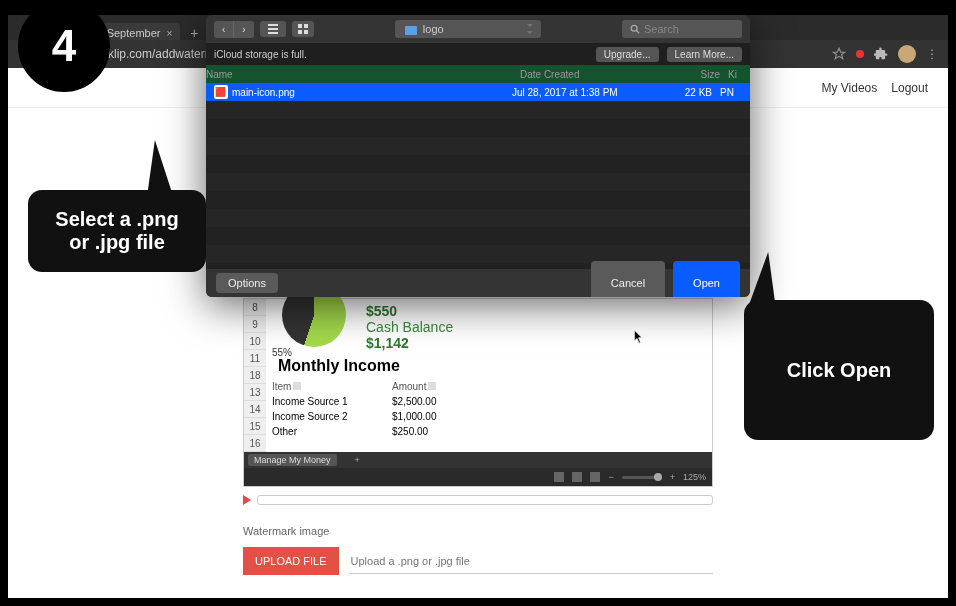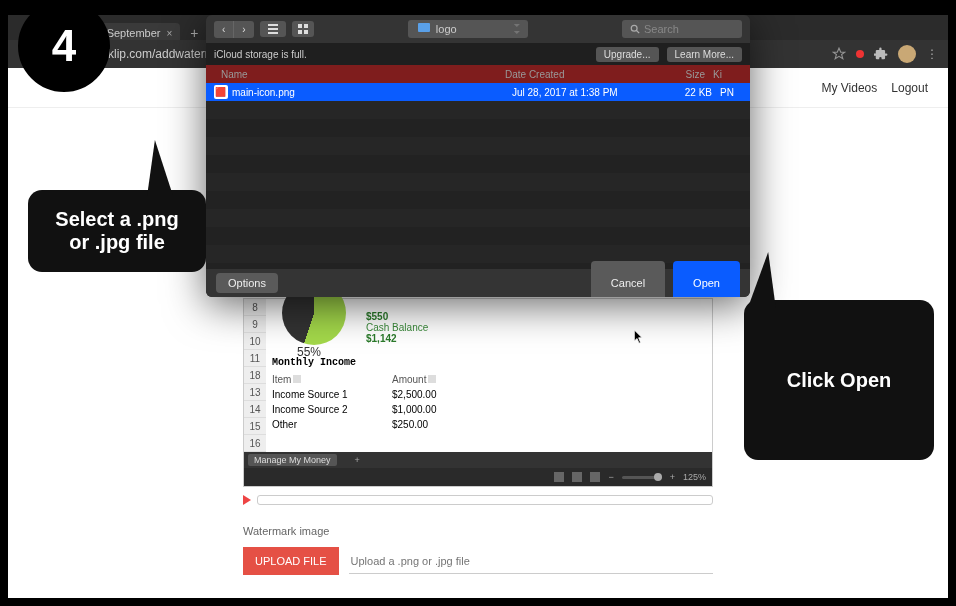--- a/index.html
+++ b/index.html
@@ -106,24 +106,24 @@
   }
   .sheet .pierow { display:flex; align-items:center; gap:20px; height:52px; }
   .pie {
     width:64px; height:64px;
     border-radius:50%;
     background: conic-gradient(#a3d84a 0 55%, #333 55% 100%);
     position:relative;
     margin-left:10px;
     margin-top:-14px;
   }
-  .pie-lbl { font-size:12px; color:#333; text-align:center; }
-  .totals { font-size:10px; color:#3a8a3a; }
+  .pie-lbl { font-size:10px; color:#333; }
+  .totals { font-size:14px; color:#3a8a3a; }
   .totals b { color:#2a7a2a; }
-  .sheet h4 { font-size:10px; margin:4px 0;font-family:Liberation Mono, monospace; }
+  .sheet h4 { font-size:16px; margin:4px 6px; }
   .tbl { width:100%; font-size:10px; border-collapse:collapse; }
   .tbl th { text-align:left; font-weight:normal; color:#555; padding:2px 0; }
   .tbl td { padding:2px 0; }
   .dd { display:inline-block; width:8px; height:8px; background:#ddd; margin-left:2px; }
 
   .tab-strip {
     background:#333; color:#ddd; font-size:9px;
     height:16px; display:flex; align-items:center; padding:0 4px; gap:14px;
   }
   .tab-strip .stab { background:#555; padding:1px 6px; border-radius:2px; }
@@ -170,37 +170,37 @@
   }
   .seg { display:flex; background:#555; border-radius:3px; overflow:hidden; }
   .seg span { padding:3px 8px; font-size:10px; color:#ddd; }
   .seg span:first-child { border-right:1px solid #666; }
   .seg-icon { background:#555; border-radius:3px; padding:3px 8px; display:flex; }
   .seg-icon .bars { display:flex; flex-direction:column; gap:2px; }
   .seg-icon .bars span { width:10px; height:2px; background:#ddd; }
   .folder-sel {
     margin-left:auto; margin-right:auto;
     background:#555; border-radius:3px; padding:3px 30px 3px 10px;
-    display:flex; align-items:flex-start; gap:6px; position:relative;
-    width: 120px;
+    display:flex; align-items:flex-end; gap:6px; position:relative;
+    width: 146px;
   }
   .folder-sel::after { content:''; position:absolute; right:6px; top:4px; width:10px; height:10px; background:linear-gradient(#888,#888); clip-path:polygon(20% 0,80% 0,50% 30%,20% 0,20% 70%,50% 100%,80% 70%,20% 70%); opacity:.6; }
   .fico { width:12px; height:9px; background:#5aa0e8; border-radius:1px; }
   .search { background:#555; border-radius:3px; padding:3px 8px; width:120px; display:flex; gap:4px; align-items:center; }
   .search svg { width:10px; height:10px; }
 
   .warn {
     background:#1f1f1f; height:22px; display:flex; align-items:center; padding:0 8px; gap:8px;
     font-size:10px; color:#ccc;
   }
   .warn .spacer { flex:1; }
   .wbtn { background:#555; color:#ddd; border:none; padding:2px 8px; border-radius:3px; font-size:10px; }
 
   .cols {
-    background:#7f1d1d; height:18px; display:flex; align-items:center; padding:0 15px;
+    background:#14532d; height:18px; display:flex; align-items:center; padding:0 0;
     font-size:10px; color:#999;
   }
   .col-name { flex:1; }
   .col-date { width:140px; }
   .col-size { width:60px; text-align:right; }
   .col-kind { width:30px; padding-left:8px; }
 
   .filerow {
     background:#0a5cff; color:#fff; height:18px; display:flex; align-items:center; padding:0 8px;
     font-size:10px;
@@ -237,21 +237,21 @@
   }
   .callout.c1 { top:190px; left:28px; width:178px; }
   .callout.c1::after {
     content:''; position:absolute; top:-50px; left:110px;
     width:0; height:0;
     border-left: 26px solid transparent;
     border-right: 0px solid transparent;
     border-bottom: 56px solid #111;
     transform: skewX(18deg);
   }
-  .callout.c2 { top:300px; right:22px; width:190px; height:160px; display:flex; align-items:center; justify-content:center; }
+  .callout.c2 { top:300px; right:22px; width:190px; height:140px; display:flex; align-items:center; justify-content:center; }
   .callout.c2::before {
     content:''; position:absolute; top:-48px; right:148px;
     width:0; height:0;
     border-right: 28px solid transparent;
     border-left: 0 solid transparent;
     border-bottom: 56px solid #111;
     transform: skewX(-20deg);
   }
 
   .cursor {

